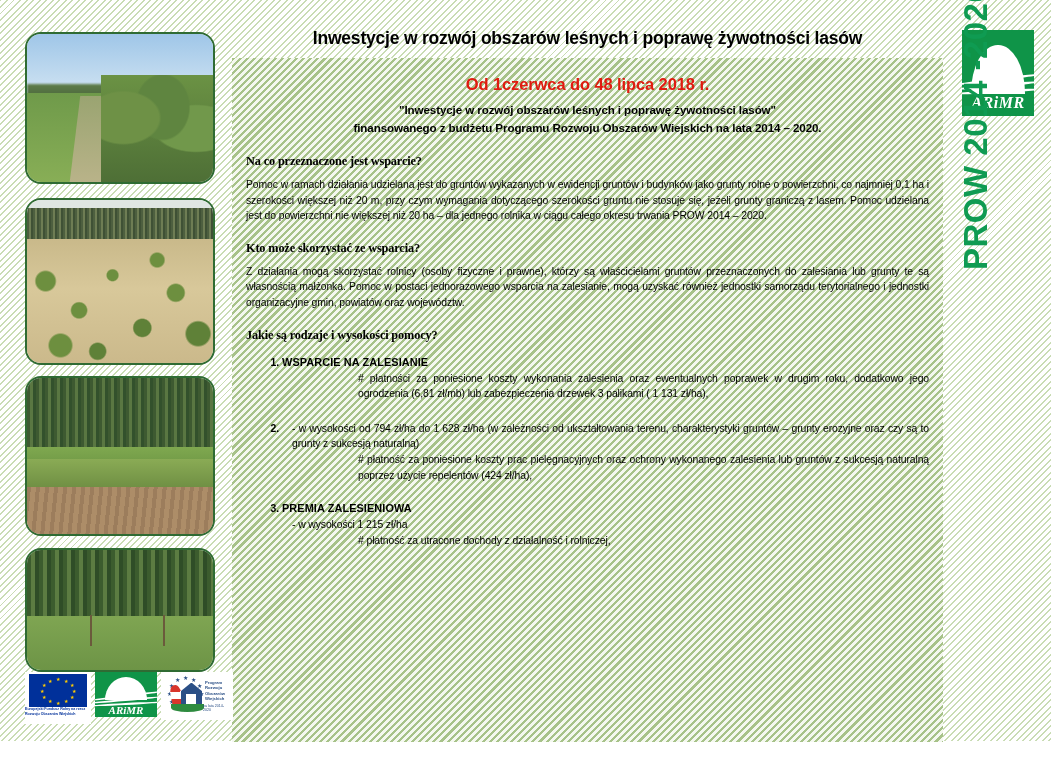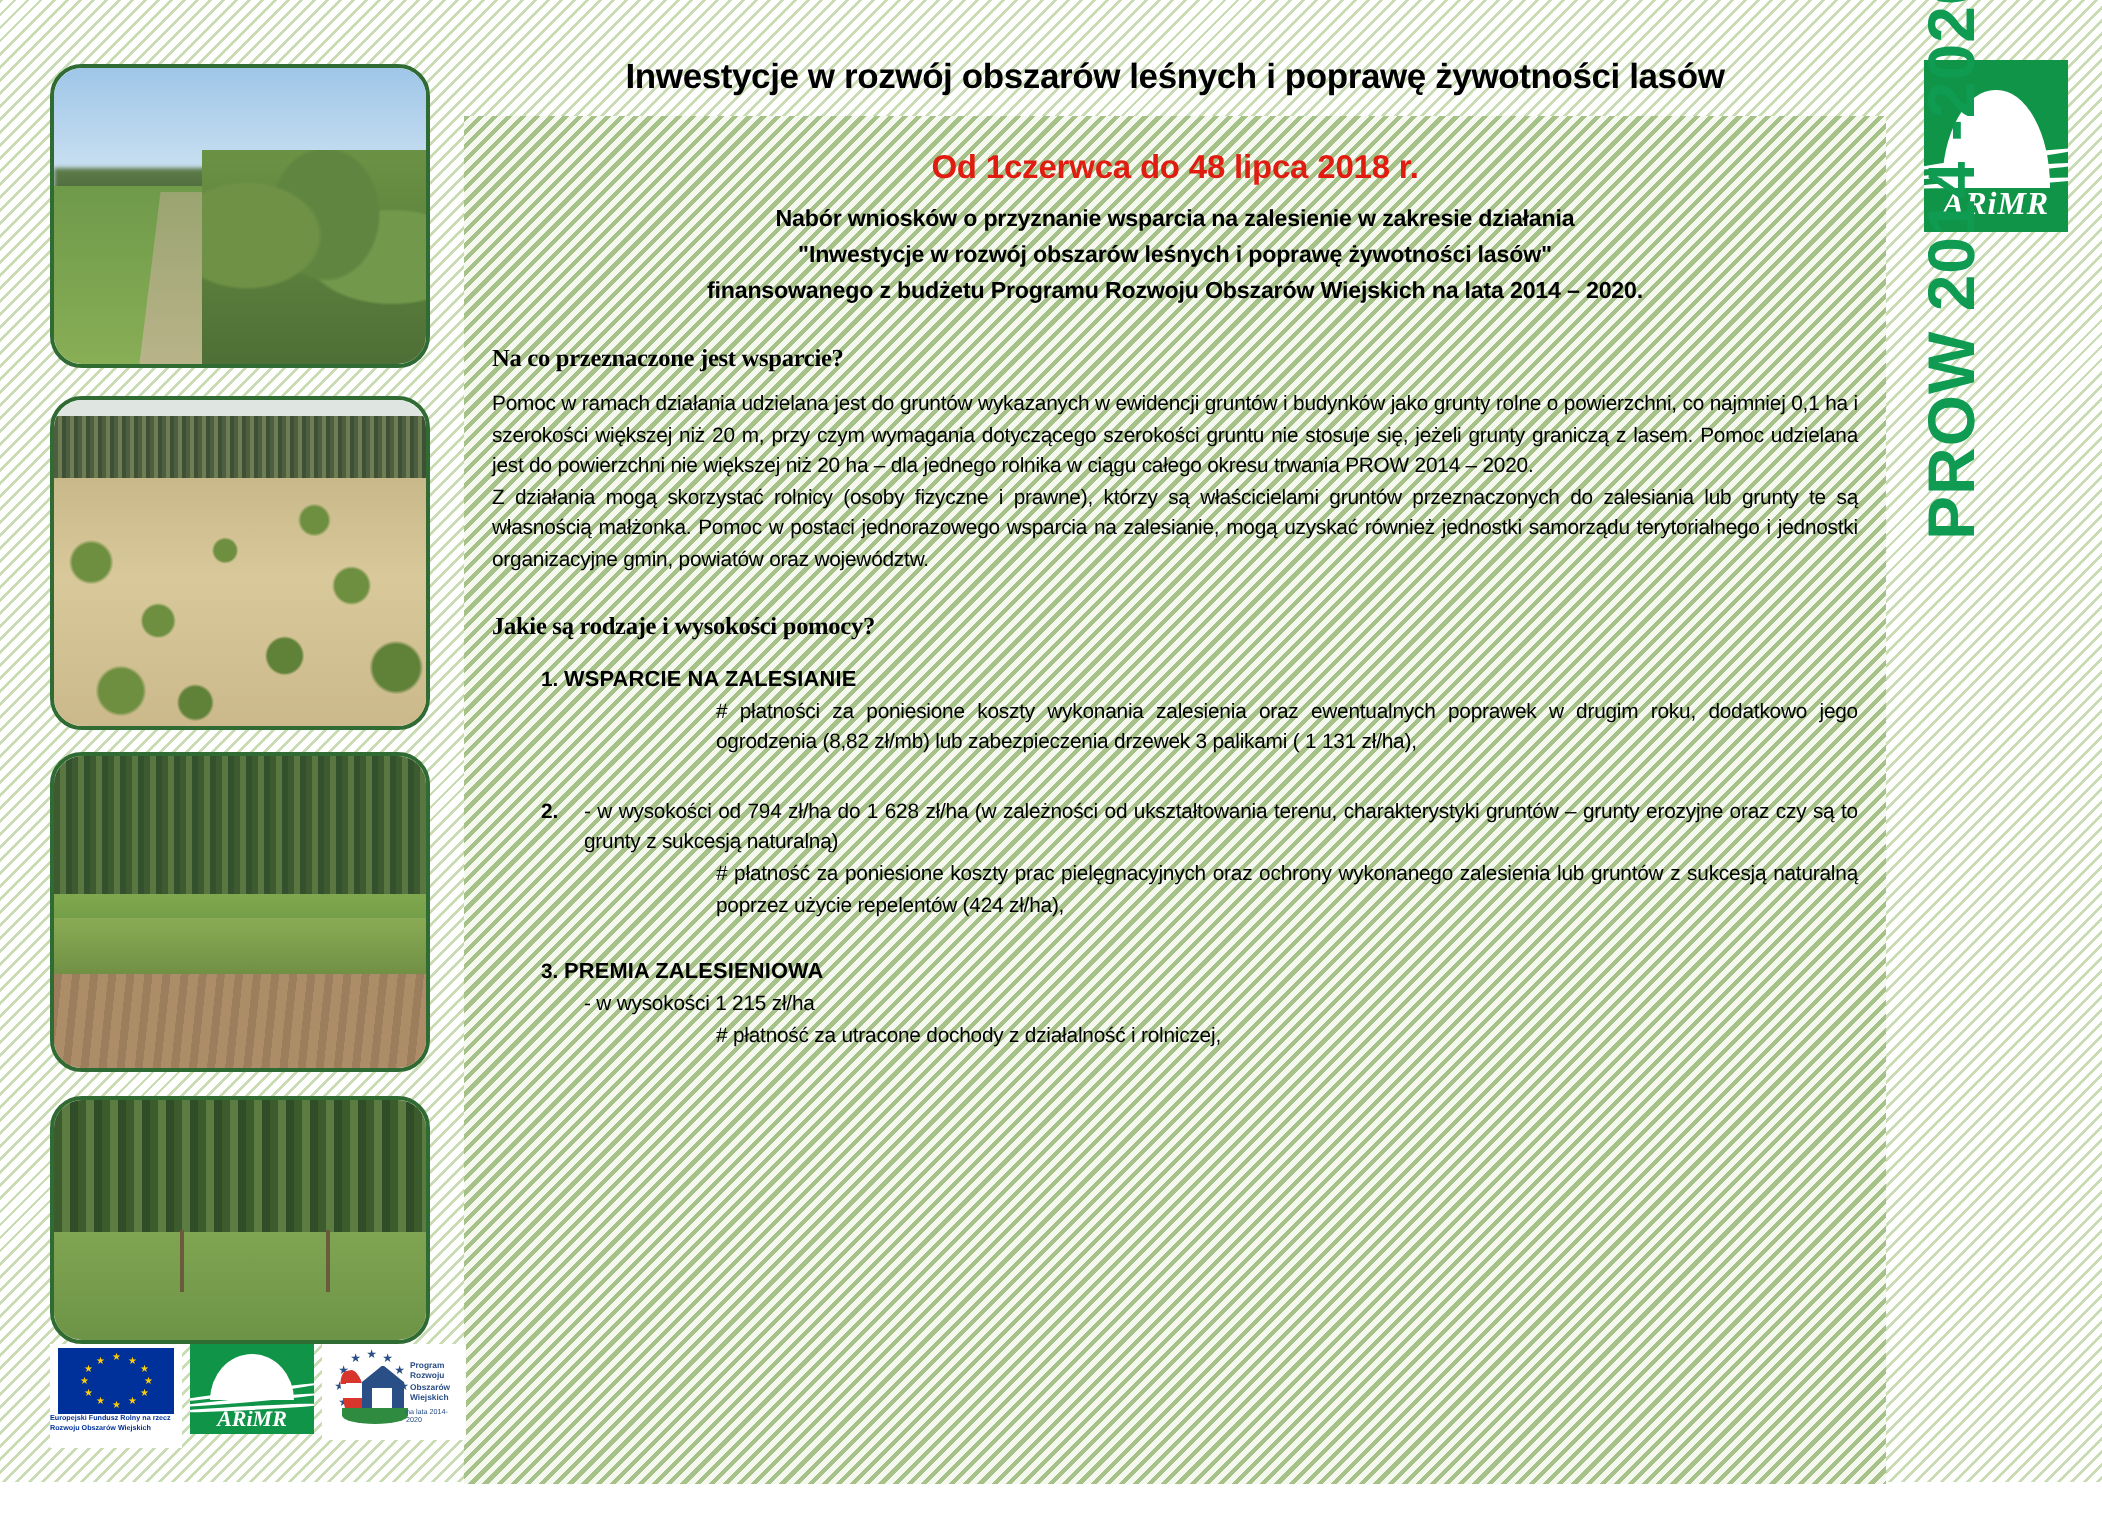--- a/index.html
+++ b/index.html
@@ -430,35 +430,35 @@
       <div class="clearing4"></div>
       <div class="post-a"></div>
       <div class="post-b"></div>
     </div>
   </div>
 
   <div id="content-panel">
 
     <div class="red-heading">Od 1czerwca do 48 lipca 2018 r.</div>
 
-    <div class="sub-line">Nabór wniosków o przyznanie wsparcia na zalesienie w zakresie działania</div>
     <div class="sub-line">"Inwestycje w rozwój obszarów leśnych i poprawę żywotności lasów"</div>
     <div class="sub-line">finansowanego z budżetu Programu Rozwoju Obszarów Wiejskich na lata 2014 – 2020.</div>
 
     <div class="q-heading">Na co przeznaczone jest wsparcie?</div>
     <p class="body-par">Pomoc w ramach działania udzielana jest do gruntów wykazanych w ewidencji gruntów i budynków jako grunty rolne o powierzchni, co najmniej 0,1 ha i szerokości większej niż 20 m, przy czym wymagania dotyczącego szerokości gruntu nie stosuje się, jeżeli grunty graniczą z lasem. Pomoc udzielana jest do powierzchni nie większej niż 20 ha – dla jednego rolnika w ciągu całego okresu trwania PROW 2014 – 2020.</p>
 
+    <div class="q-heading">Kto może skorzystać ze wsparcia?</div>
     <p class="body-par">Z działania mogą skorzystać rolnicy (osoby fizyczne i prawne), którzy są właścicielami gruntów przeznaczonych do zalesiania lub grunty te są własnością małżonka. Pomoc w postaci jednorazowego wsparcia na zalesianie, mogą uzyskać również jednostki samorządu terytorialnego i jednostki organizacyjne gmin, powiatów oraz województw.</p>
 
     <div class="q-heading">Jakie są rodzaje i wysokości pomocy?</div>
 
     <ol class="aid-list">
       <li>
         <div class="item-title">WSPARCIE NA ZALESIANIE</div>
-        <div class="hash-line"># płatności za poniesione koszty wykonania zalesienia oraz ewentualnych poprawek    w drugim roku, dodatkowo jego ogrodzenia (8,82 zł/mb) lub zabezpieczenia drzewek 3 palikami ( 1 131 zł/ha),</div>
+        <div class="hash-line"># płatności za poniesione koszty wykonania zalesienia oraz ewentualnych poprawek    w drugim roku, dodatkowo jego ogrodzenia (6,81 zł/mb) lub zabezpieczenia drzewek 3 palikami ( 1 131 zł/ha),</div>
       </li>
       <li>
         <div class="dash-line">- w wysokości od 794 zł/ha do 1 628 zł/ha (w zależności od ukształtowania terenu, charakterystyki gruntów – grunty erozyjne oraz czy są to grunty z sukcesją naturalną)</div>
         <div class="hash-line"># płatność za poniesione koszty prac pielęgnacyjnych oraz ochrony wykonanego zalesienia lub gruntów z  sukcesją naturalną poprzez użycie repelentów (424 zł/ha),</div>
       </li>
       <li>
         <div class="item-title">PREMIA ZALESIENIOWA</div>
         <div class="dash-line">- w wysokości 1 215 zł/ha</div>
         <div class="hash-line"># płatność za utracone dochody z działalność i rolniczej,</div>
       </li>

